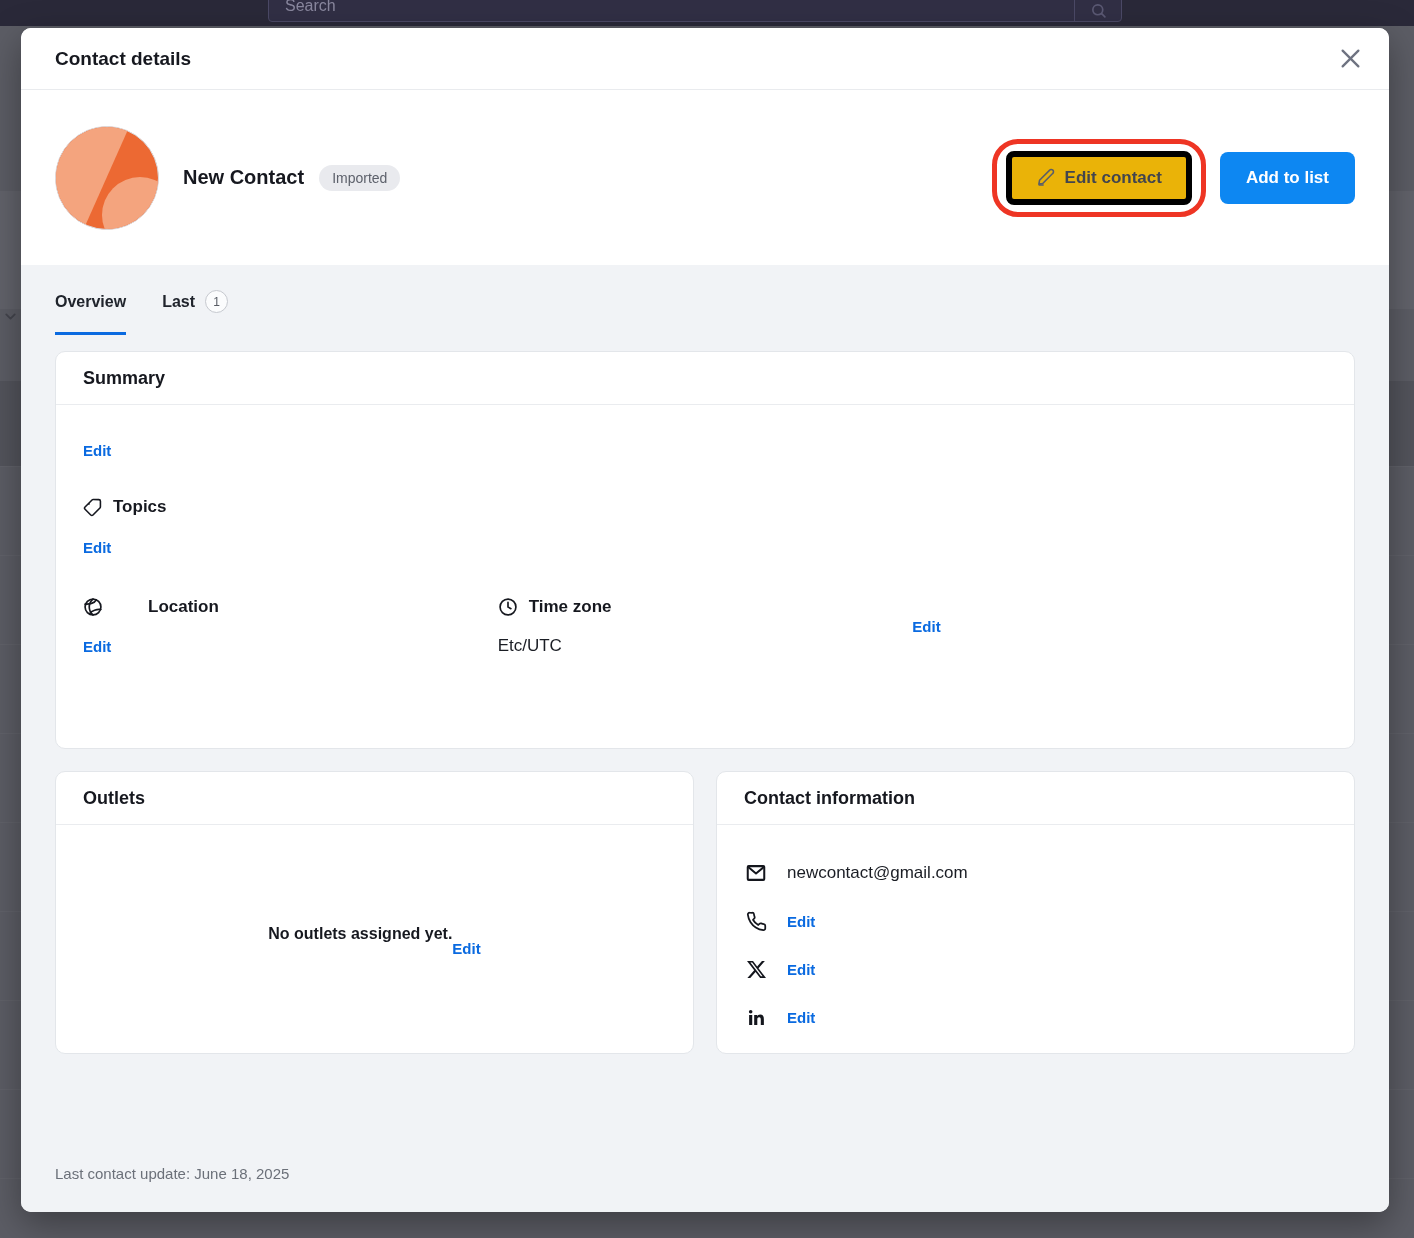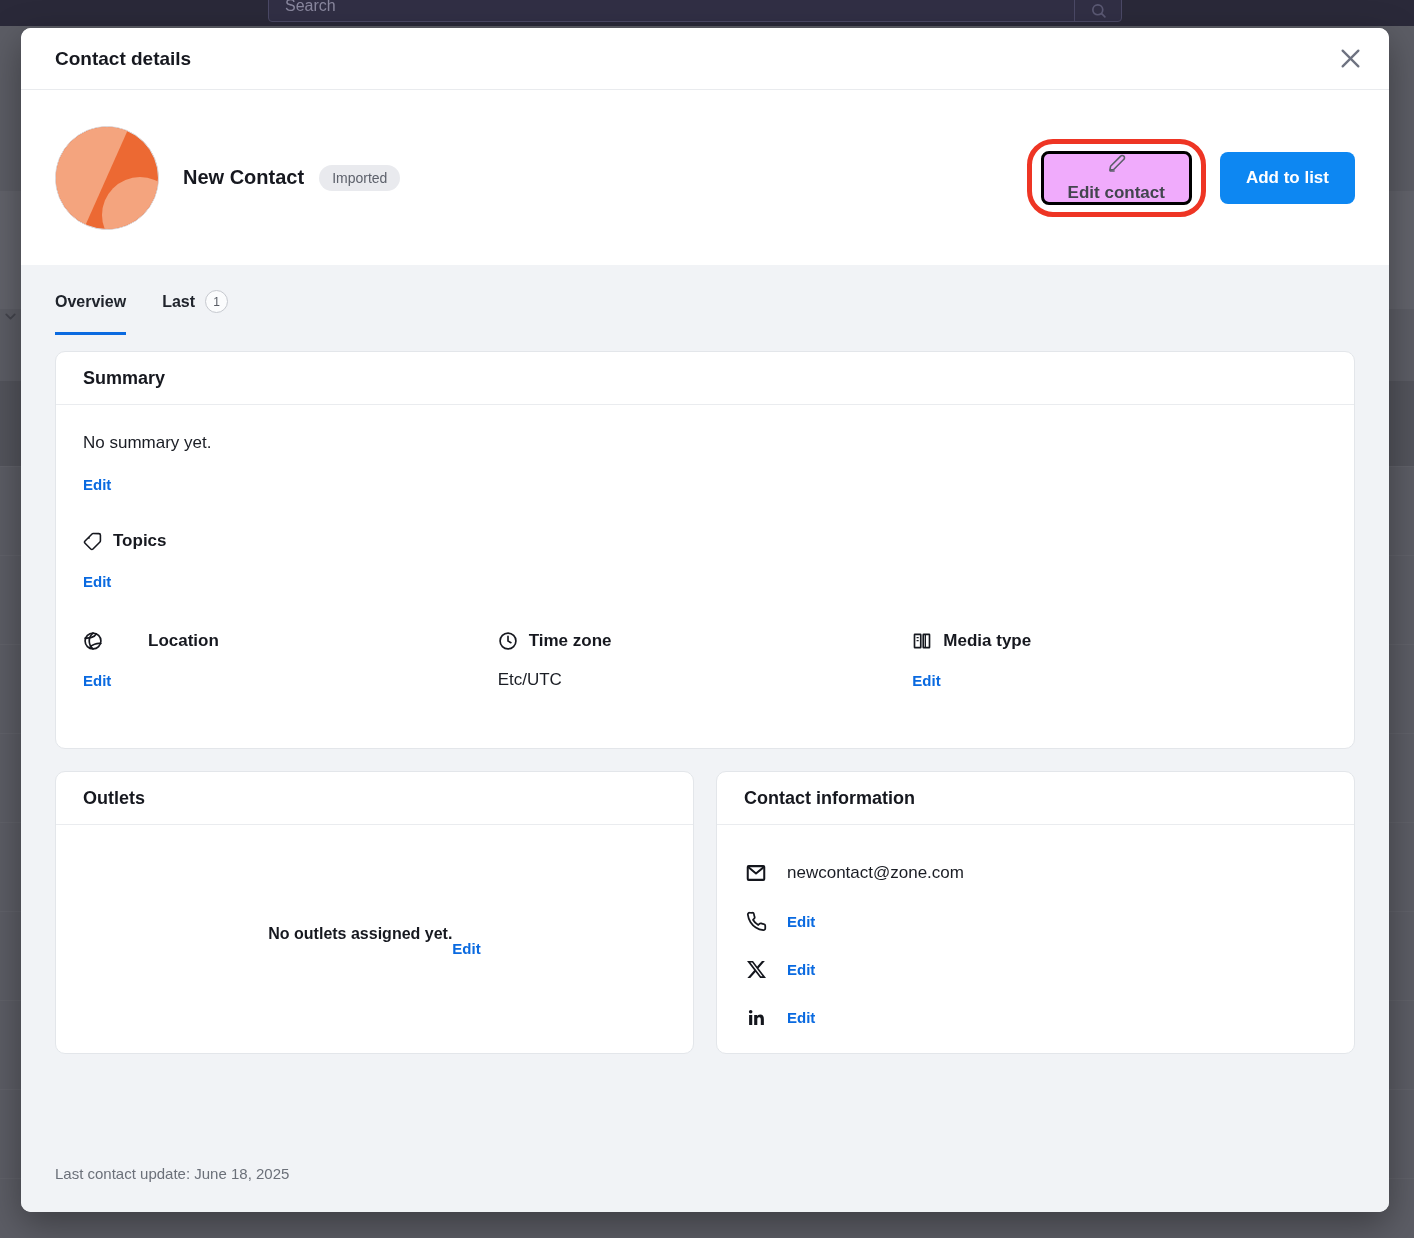--- a/index.html
+++ b/index.html
@@ -55,22 +55,22 @@
     background:var(--avatar-light,#f4a47e); transform:rotate(24deg); }
   .avatar .dot { position:absolute; width:76px; height:76px; border-radius:50%;
     background:var(--avatar-light,#f4a47e); left:46px; top:50px; }
   .name-row { display:flex; align-items:center; gap:15px; margin-left:24px; }
   .contact-name { font-size:20px; font-weight:700; color:#16181f; }
   .badge-pill { background:#e9eaee; color:#5d616b; font-size:14px; padding:5px 13px; border-radius:14px; }
 
   .hero-actions { margin-left:auto; display:flex; align-items:center; gap:14px; }
   .annotation-ring { border:5px solid var(--annotation-red,#ee3524); border-radius:26px; padding:7px 9px; }
   .btn { font-family:inherit; cursor:pointer; border-radius:8px; display:flex; align-items:center; gap:10px; }
-  .btn-secondary { height:54px; padding:0 24px; background:#f0abfc; border:3px solid #000000;
-    color:#42454e; font-size:17px; font-weight:600;flex-direction:column; }
+  .btn-secondary { height:54px; padding:0 24px; background:#eab308; border:6px solid #000000;
+    color:#42454e; font-size:17px; font-weight:600; }
   .btn-primary { height:52px; padding:0 26px; background:var(--btn-blue,#0d87f2); border:none;
     color:#fff; font-size:17px; font-weight:700; }
 
   .modal-body { flex:1; background:#f1f3f6; padding:0 34px; overflow:hidden; }
 
   .tabs { margin-top:25px; display:flex; align-items:center; gap:36px; }
   .tab { display:flex; align-items:center; gap:10px; font-size:16px; font-weight:600; color:#20242c;
     padding-bottom:21px; border-bottom:3px solid transparent; cursor:pointer; }
   .tab.active { border-bottom-color:var(--link-blue,#0a6ae0); }
   .tab-count { width:23px; height:23px; border-radius:50%; border:1px solid #c6c9cf; background:#fbfcfd;
@@ -189,21 +189,20 @@
           <span>Last</span>
           <span class="tab-count">1</span>
         </div>
       </div>
 
       <div class="card summary-card">
         <div class="card-header">
           <div class="card-title">Summary</div>
         </div>
         <div class="summary-body">
-          <div class="empty-text">No summary yet.</div>
           <a class="edit-link edit-1">Edit</a>
 
           <div class="section-head">
             <span class="icon">
               <svg viewBox="0 0 24 24" width="19" height="19" fill="none" stroke="currentColor" stroke-width="2" stroke-linecap="round" stroke-linejoin="round">
                   <path d="M12.6 2.6 21.4 11.4a2 2 0 0 1 0 2.8l-7.2 7.2a2 2 0 0 1-2.8 0L2.6 12.6A2 2 0 0 1 2 11.2V4a2 2 0 0 1 2-2h7.2a2 2 0 0 1 1.4.6Z" transform="rotate(90 12 12)"></path>
                   <circle cx="7.5" cy="7.5" r="1.1" fill="currentColor" stroke="none"></circle>
                 </svg>
             </span>
             <span>Topics</span>
@@ -235,31 +234,20 @@
                       <circle cx="12" cy="12" r="9.5"></circle>
                       <polyline points="12 6.5 12 12 15.5 14"></polyline>
                     </svg>
                 </span>
                 <span>Time zone</span>
               </div>
               <div class="field-value">Etc/UTC</div>
             </div>
 
             <div class="field">
-              <div class="section-head" style="margin-top:0;">
-                <span class="icon">
-                  <svg viewBox="0 0 24 24" width="20" height="20" fill="none" stroke="currentColor" stroke-width="2" stroke-linejoin="round">
-                      <rect x="3" y="4" width="7.5" height="16" rx="0.5"></rect>
-                      <rect x="13.5" y="4" width="7.5" height="16" rx="0.5"></rect>
-                      <path d="M5.5 8h2.5M5.5 11.5h2.5" stroke-width="1.6"></path>
-                      <path d="M16 4v16" stroke-width="1.6"></path>
-                    </svg>
-                </span>
-                <span>Media type</span>
-              </div>
               <a class="edit-link">Edit</a>
             </div>
           </div>
         </div>
       </div>
 
       <div class="bottom-row">
 
         <div class="card bottom-card">
           <div class="card-header">
@@ -276,21 +264,21 @@
             <div class="card-title">Contact information</div>
           </div>
           <div class="ci-body">
             <div class="ci-row">
               <span class="icon">
                 <svg viewBox="0 0 24 24" width="22" height="22" fill="none" stroke="currentColor" stroke-width="2.2" stroke-linejoin="round">
                     <rect x="3" y="4.5" width="18" height="15" rx="1"></rect>
                     <polyline points="3.5 5.5 12 12.5 20.5 5.5"></polyline>
                   </svg>
               </span>
-              <span class="ci-text">newcontact@zone.com</span>
+              <span class="ci-text">newcontact@gmail.com</span>
             </div>
             <div class="ci-row">
               <span class="icon">
                 <svg viewBox="0 0 24 24" width="21" height="21" fill="none" stroke="currentColor" stroke-width="2" stroke-linecap="round" stroke-linejoin="round">
                     <path d="M22 16.9v3a2 2 0 0 1-2.2 2 19.8 19.8 0 0 1-8.6-3.1 19.5 19.5 0 0 1-6-6A19.8 19.8 0 0 1 2.1 4.2 2 2 0 0 1 4.1 2h3a2 2 0 0 1 2 1.7c.1 1 .4 2 .7 2.9a2 2 0 0 1-.5 2.1L8 10a16 16 0 0 0 6 6l1.3-1.3a2 2 0 0 1 2.1-.5c.9.3 1.9.6 2.9.7a2 2 0 0 1 1.7 2z"></path>
                   </svg>
               </span>
               <a class="edit-link">Edit</a>
             </div>
             <div class="ci-row">

